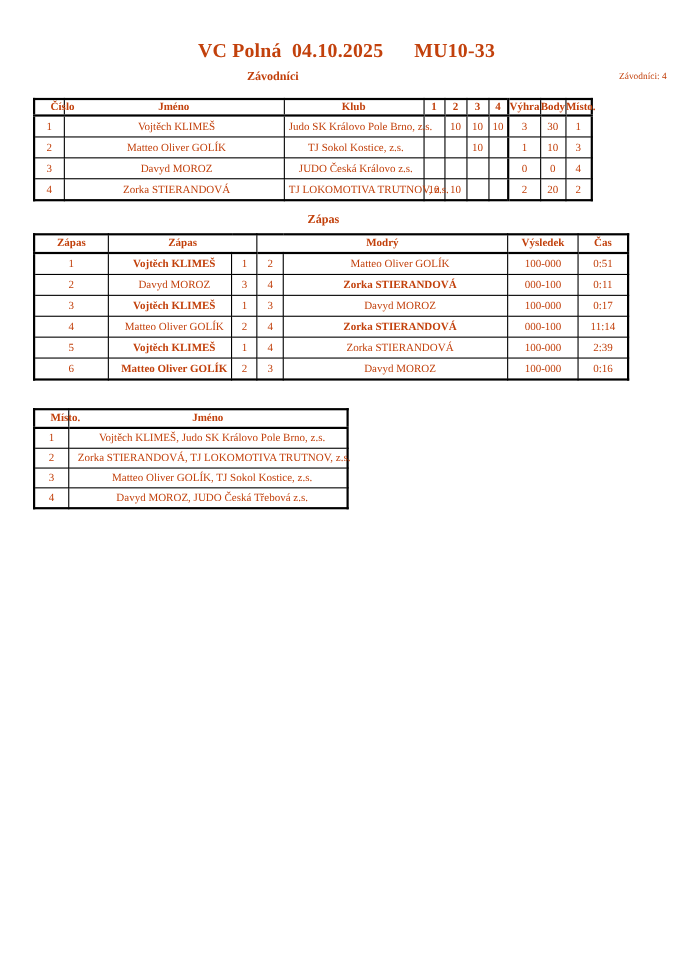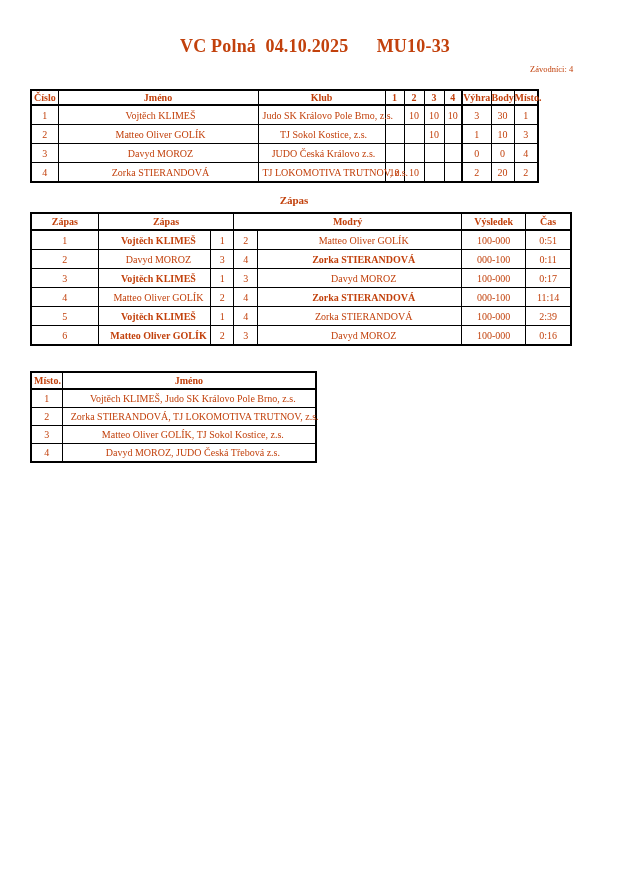--- a/index.html
+++ b/index.html
@@ -6,21 +6,21 @@
   .page{
     position:relative;width:630px;height:891px;background:#ffffff;
     font-family:Liberation Serif, serif;color:#c2410c;
     overflow:hidden;margin:0 auto;
   }
   .title{
     position:absolute;top:36px;left:0;width:630px;text-align:center;
     font-size:18px;font-weight:bold;white-space:pre;letter-spacing:0.2px;
   }
   .count{
-    position:absolute;top:64px;left:530px;width:76px;
+    position:absolute;top:64px;left:530px;width:76px;text-align:right;
     font-size:8.5px;
   }
   .heading{
     position:absolute;width:200px;text-align:center;
     font-size:11px;font-weight:bold;
   }
   .h-zav{top:64px;left:148px;}
   .h-zap{top:194px;left:194px;}
   .h-wyn{top:354px;left:75px;}
 
@@ -41,30 +41,31 @@
   .t3{left:30px;top:371px;width:287px;}
   .t3 th{height:15px;}
   .t3 td{height:17px;}
   .c{text-align:center;}
   .l{text-align:center;}
   .pl4{padding-left:4px;}
   .pl5{padding-left:5px;}
   .pl8{padding-left:8px;}
   .thickL{border-left:2px solid #000 !important;}
   .win{font-weight:bold;}
-  .hl{text-align:left;padding-left:2px;}
+  .hl{text-align:left;padding-left:14px;}
 </style>
 </head>
 <body>
 
 <div class="page">
 
   <div class="title">VC Polná  04.10.2025      MU10-33</div>
   <div class="count">Závodníci: 4</div>
 
+  <div class="heading h-zav">Závodníci</div>
 
   <table class="t1">
     <colgroup>
       <col style="width:27px">
         <col style="width:200px">
         <col style="width:127px">
       <col style="width:19px">
         <col style="width:20px">
         <col style="width:20px">
         <col style="width:18px">

